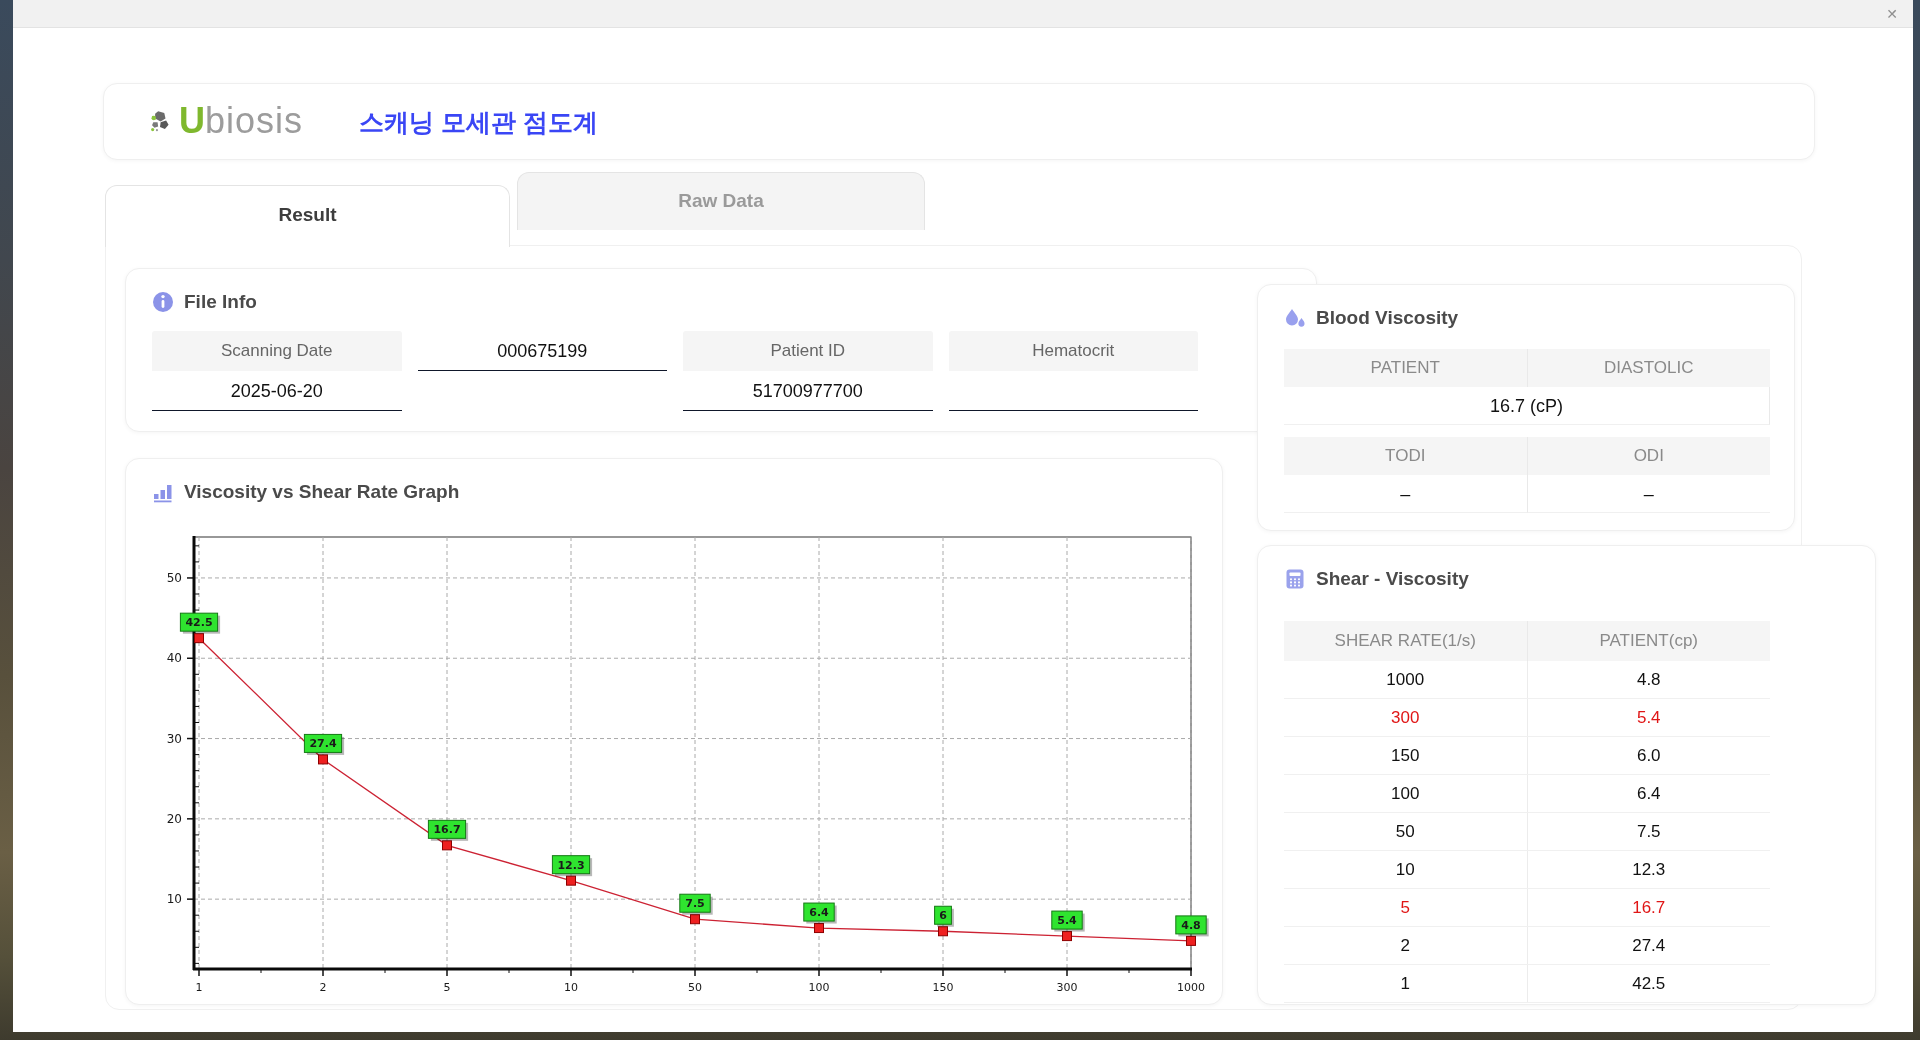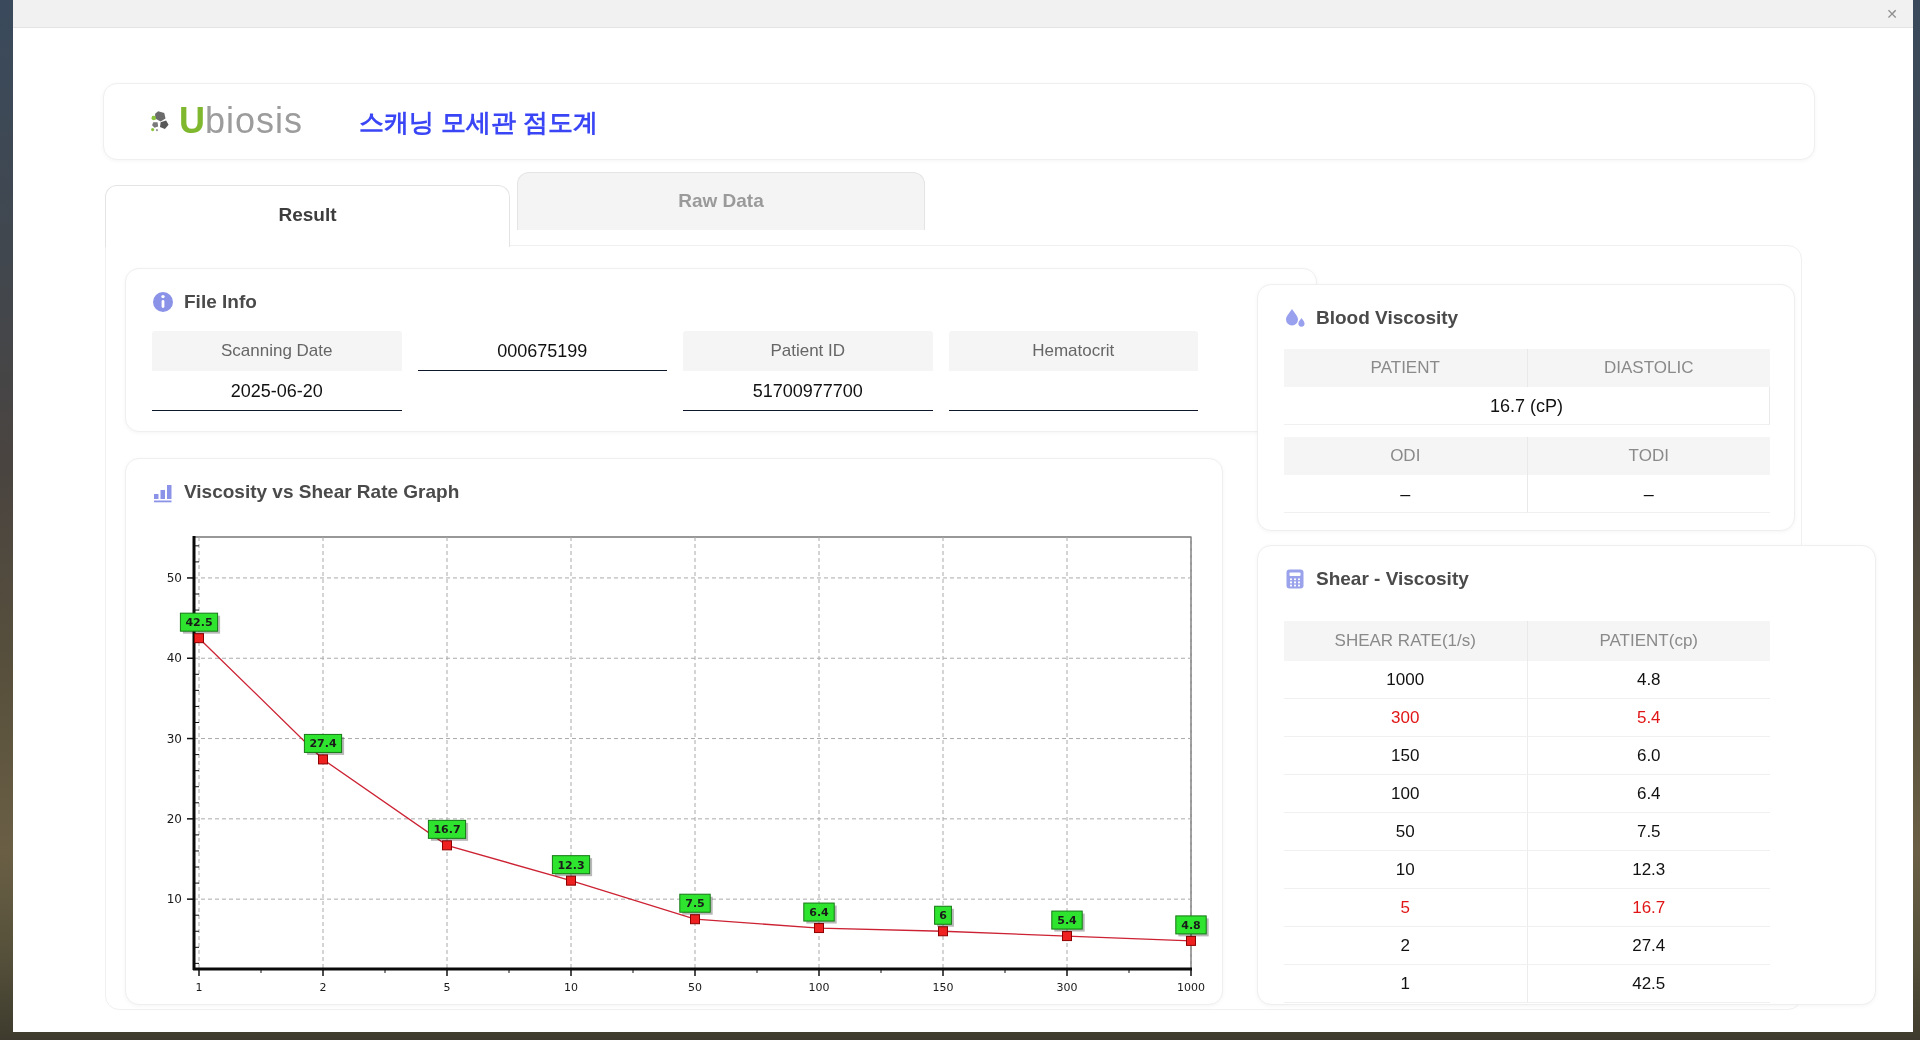--- a/index.html
+++ b/index.html
@@ -284,22 +284,22 @@
   </div>
   <div class="bv-table" id="bv-table" style="top:64px">
       <div class="bv-row bv-head">
         <div class="bv-cell">PATIENT</div>
         <div class="bv-cell">DIASTOLIC</div>
       </div>
       <div class="bv-row bv-val">
         <div class="bv-cell">16.7 (cP)</div>
       </div>
       <div class="bv-row bv-head" style="margin-top: 12px;">
+        <div class="bv-cell">TODI</div>
         <div class="bv-cell">ODI</div>
-        <div class="bv-cell">TODI</div>
       </div>
       <div class="bv-row bv-val">
         <div class="bv-cell">–</div>
         <div class="bv-cell">–</div>
       </div>
     </div>
 </div>
 
 <div class="card shear-card">
   <div class="sec-head">

